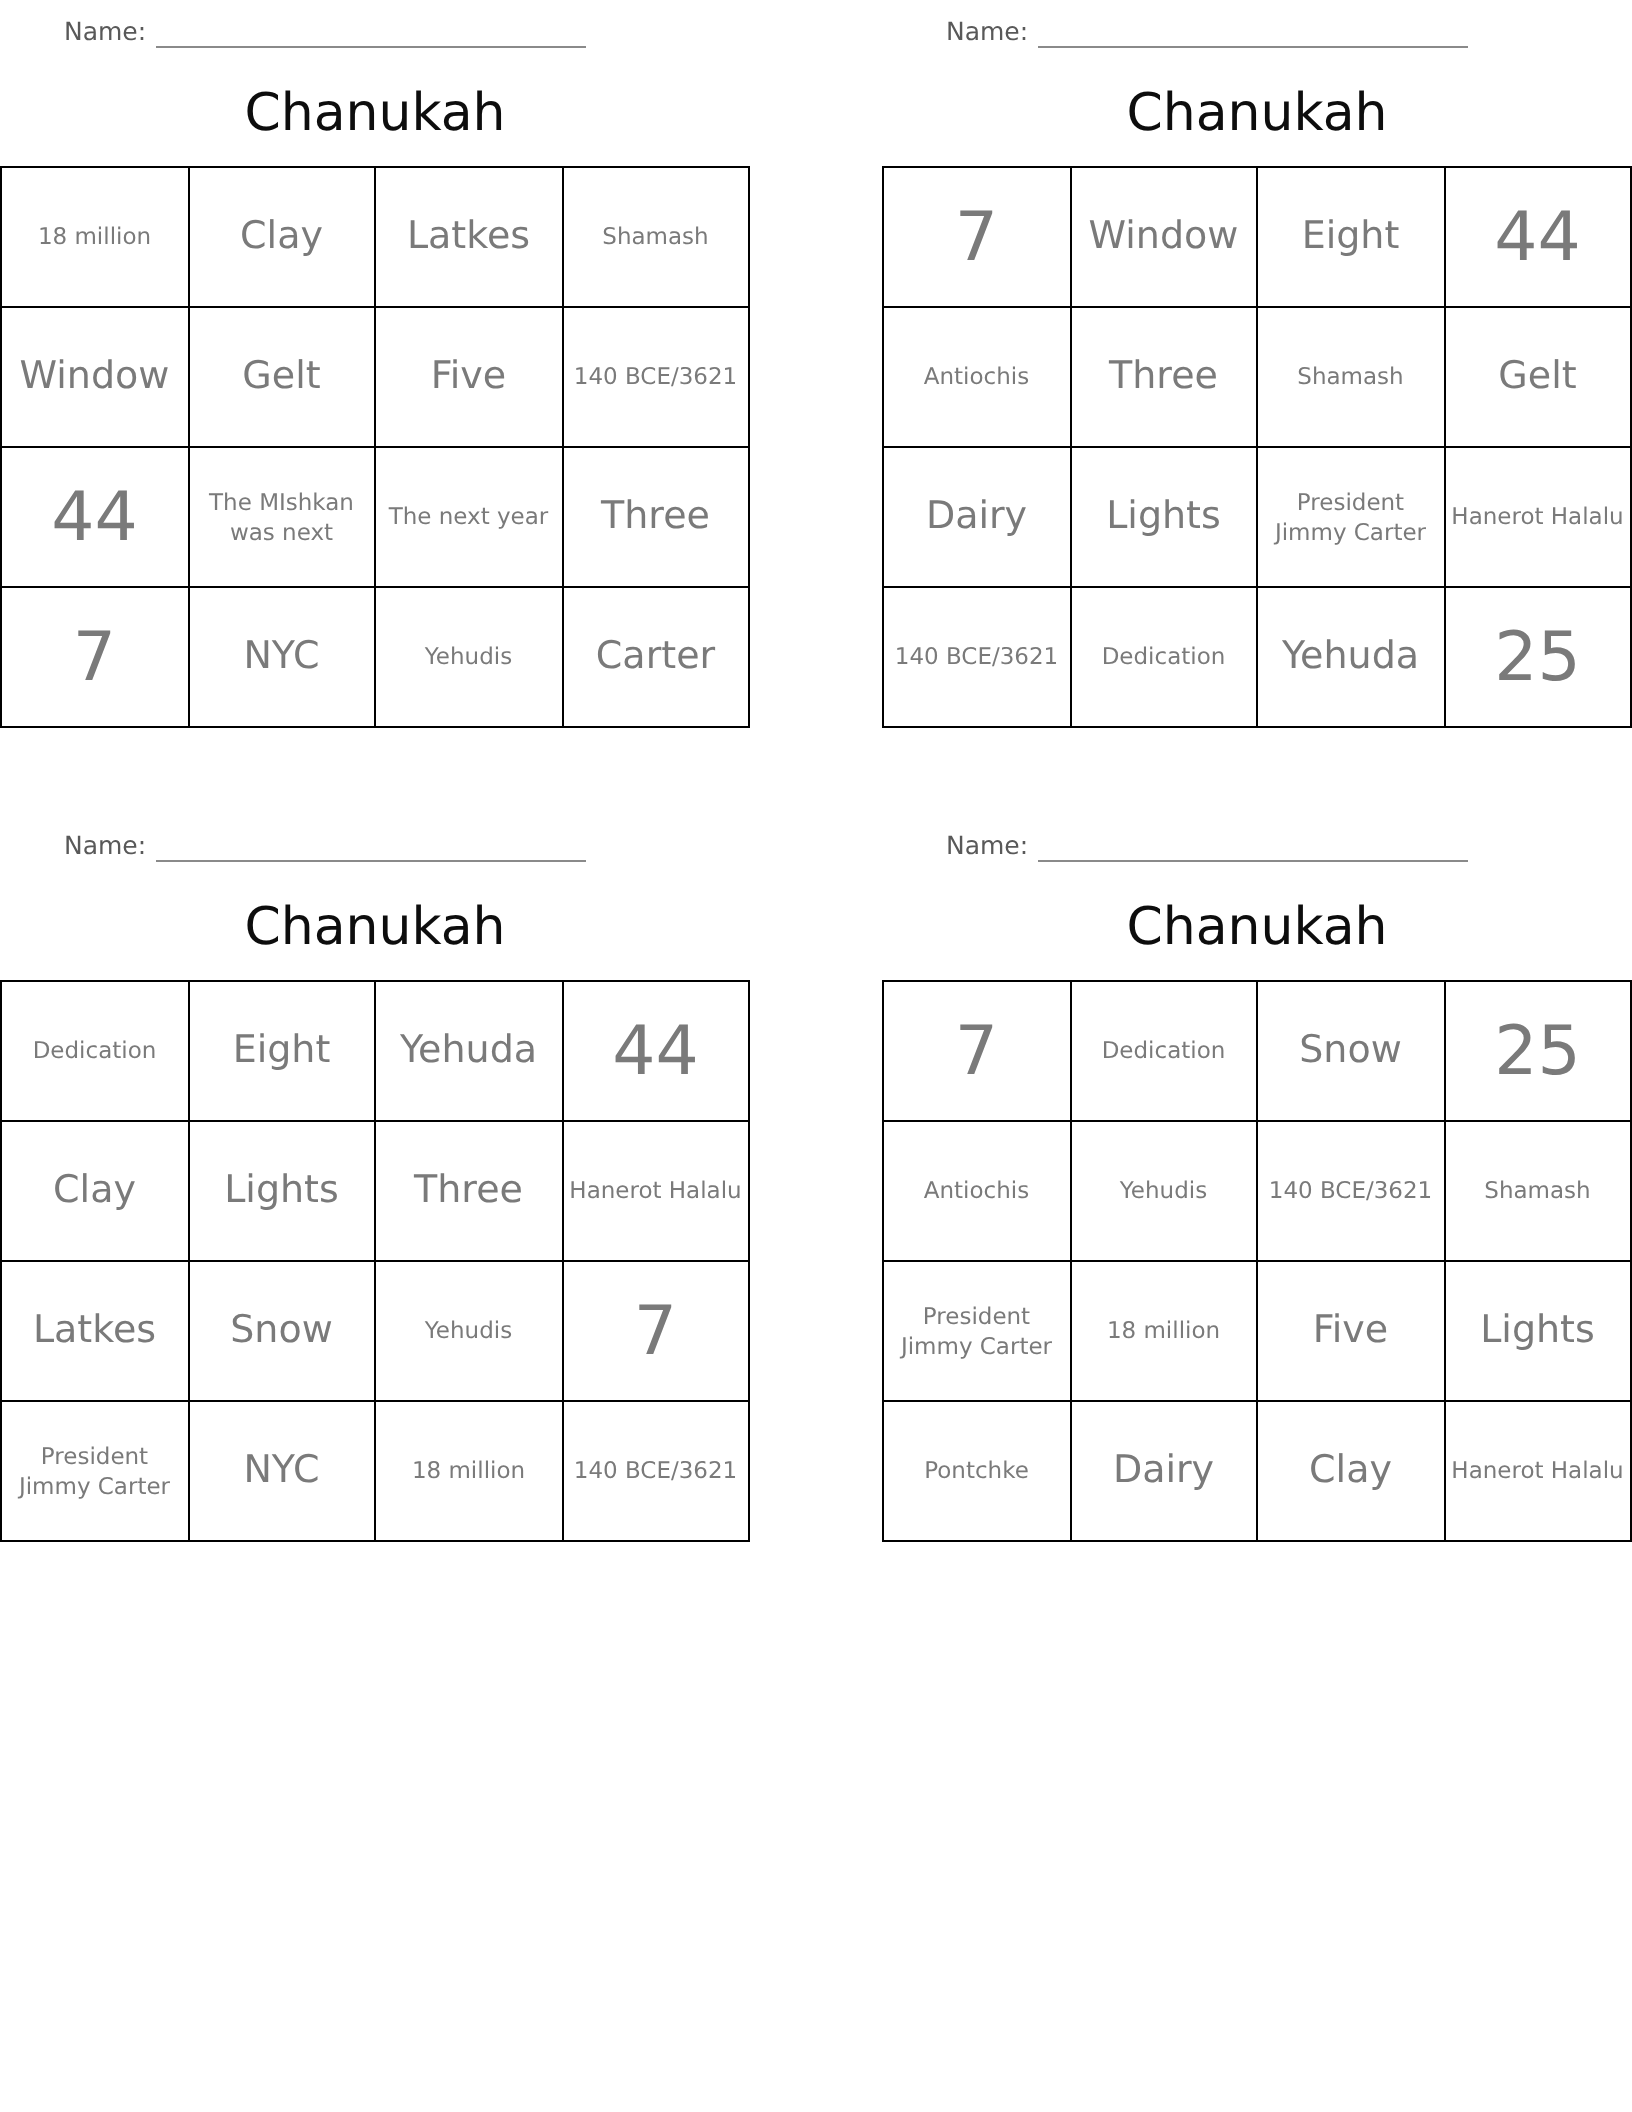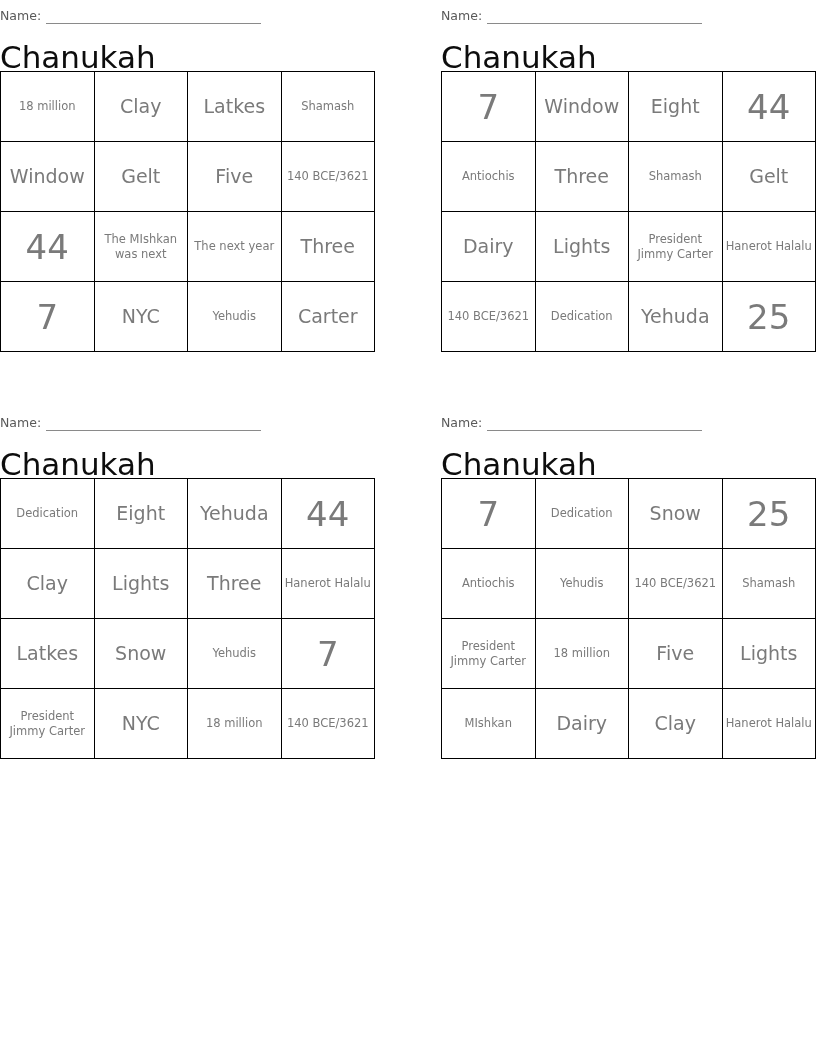--- a/index.html
+++ b/index.html
@@ -7,26 +7,26 @@
     width:816px;height:1056px;position:relative;
     background:var(--background,#ffffff);
     font-family:"DejaVu Sans","Liberation Sans",sans-serif;
   }
   .card{position:absolute;width:375px;}
   .card.pos-tl{left:0;top:5px;}
   .card.pos-tr{left:441px;top:5px;}
   .card.pos-bl{left:0;top:412px;}
   .card.pos-br{left:441px;top:412px;}
   .name-row{display:flex;align-items:flex-end;height:19px;}
-  .name-label{font-size:12.5px;color:var(--name-label-color,#595959);line-height:16px;}
+  .name-label{font-size:12.5px;color:var(--name-label-color,#595959);line-height:16px;padding-left:32px;}
   .name-line{width:215px;height:15px;margin-left:5px;
     border-bottom:1px solid var(--name-line-color,#8a8a8a);}
-  .title{margin:20px 0 0 0;text-align:left;font-weight:400;
-    font-size:31px;line-height:27px;color:var(--title-color,#0d0d0d);}
-  table.grid{margin-top:0;border-collapse:collapse;width:375px;table-layout:fixed;}
+  .title{margin:20px 0 0 0;text-align:center;font-weight:400;
+    font-size:26px;line-height:27px;color:var(--title-color,#0d0d0d);}
+  table.grid{margin-top:12px;border-collapse:collapse;width:375px;table-layout:fixed;}
   td.cell{
     border:1px solid var(--grid-border-color,#000000);
     height:69px;text-align:center;vertical-align:middle;
     color:var(--cell-text-color,#7a7a7a);
     padding:0 1px;line-height:1.3;overflow:hidden;
   }
   td.cell.sz-lg{font-size:34px;line-height:1;}
   td.cell.sz-md{font-size:19px;}
   td.cell.sz-sm{font-size:11.5px;}
 </style>
@@ -161,20 +161,20 @@
       <td class="cell sz-sm">140 BCE/3621</td>
       <td class="cell sz-sm">Shamash</td>
     </tr>
     <tr>
       <td class="cell sz-sm">President Jimmy Carter</td>
       <td class="cell sz-sm">18 million</td>
       <td class="cell sz-md">Five</td>
       <td class="cell sz-md">Lights</td>
     </tr>
     <tr>
-      <td class="cell sz-sm">MIshkan</td>
+      <td class="cell sz-sm">Pontchke</td>
       <td class="cell sz-md">Dairy</td>
       <td class="cell sz-md">Clay</td>
       <td class="cell sz-sm">Hanerot Halalu</td>
     </tr>
   </tbody>
     </table>
 </div>
 
 </body></html>

